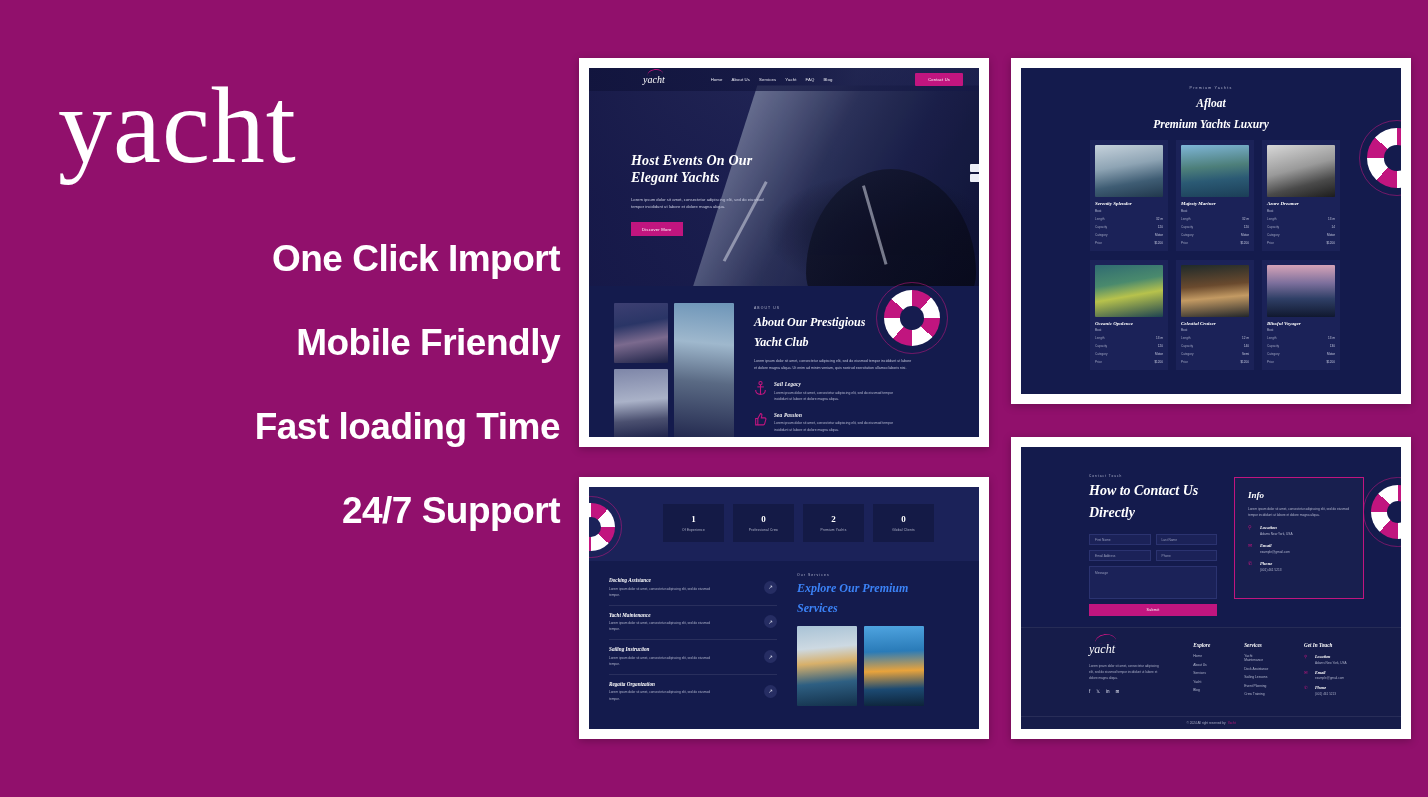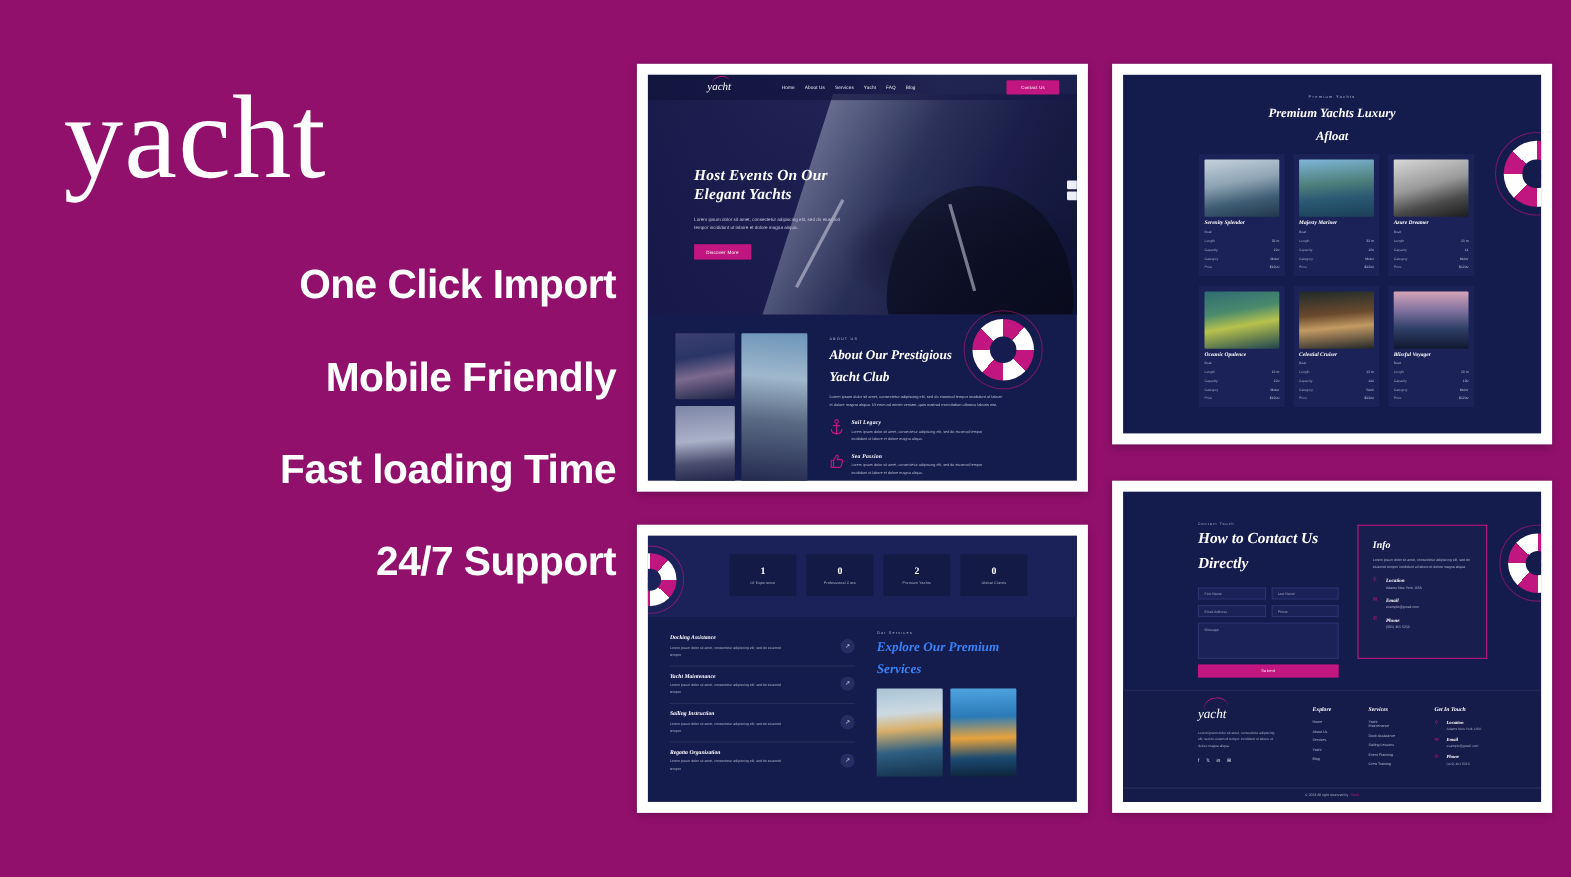--- a/index.html
+++ b/index.html
@@ -234,21 +234,21 @@
   .c-in {
     flex: 1; height: 11px; background: #1b2258; border: .5px solid #2b3370;
     color: #969cbb; font-size: 3.2px; display: flex; align-items: center; padding-left: 5px;
   }
   .c-msg { height: 33px; align-items: flex-start; padding-top: 4px; }
   .c-sub {
     margin-top: 5px; height: 12px; background: #c1157f; color: #fff; font-size: 3.6px;
     display: flex; align-items: center; justify-content: center; letter-spacing: .3px;
   }
   .info-card {
-    position: absolute; left: 213px; top: 30px; width: 118px; height: 122px;
+    position: absolute; left: 213px; top: 30px; width: 130px; height: 122px;
     background: #181f4f; border: .8px solid #c1157f; padding: 12px 13px;
   }
   .info-card::after {
     content: ""; position: absolute; left: 5px; top: 5px; right: -5px; bottom: -5px;
     border: .8px solid #c1157f; z-index: -1;
   }
   .info-h {
     font-family: "Liberation Serif", serif; font-style: italic; font-weight: 700;
     color: #fff; font-size: 9px;
   }
@@ -402,22 +402,22 @@
     </div>
   </div>
 
  </div>
 </div>
 
 <div class="mock m2">
  <div class="mock-inner">
   <div class="grid-head">
     <div class="grid-eyebrow">Premium Yachts</div>
+    <div class="grid-h2">Afloat</div>
     <div class="grid-h2">Premium Yachts Luxury</div>
-    <div class="grid-h2">Afloat</div>
   </div>
   <div class="ring r2"></div>
 
   <div class="yacht-grid">
 
     <div class="ycard">
       <div class="ycard-img yi1"></div>
       <div class="ycard-name">Serenity Splendor</div>
       <div class="ycard-sub">Boat</div>
       <div class="ycard-row">

